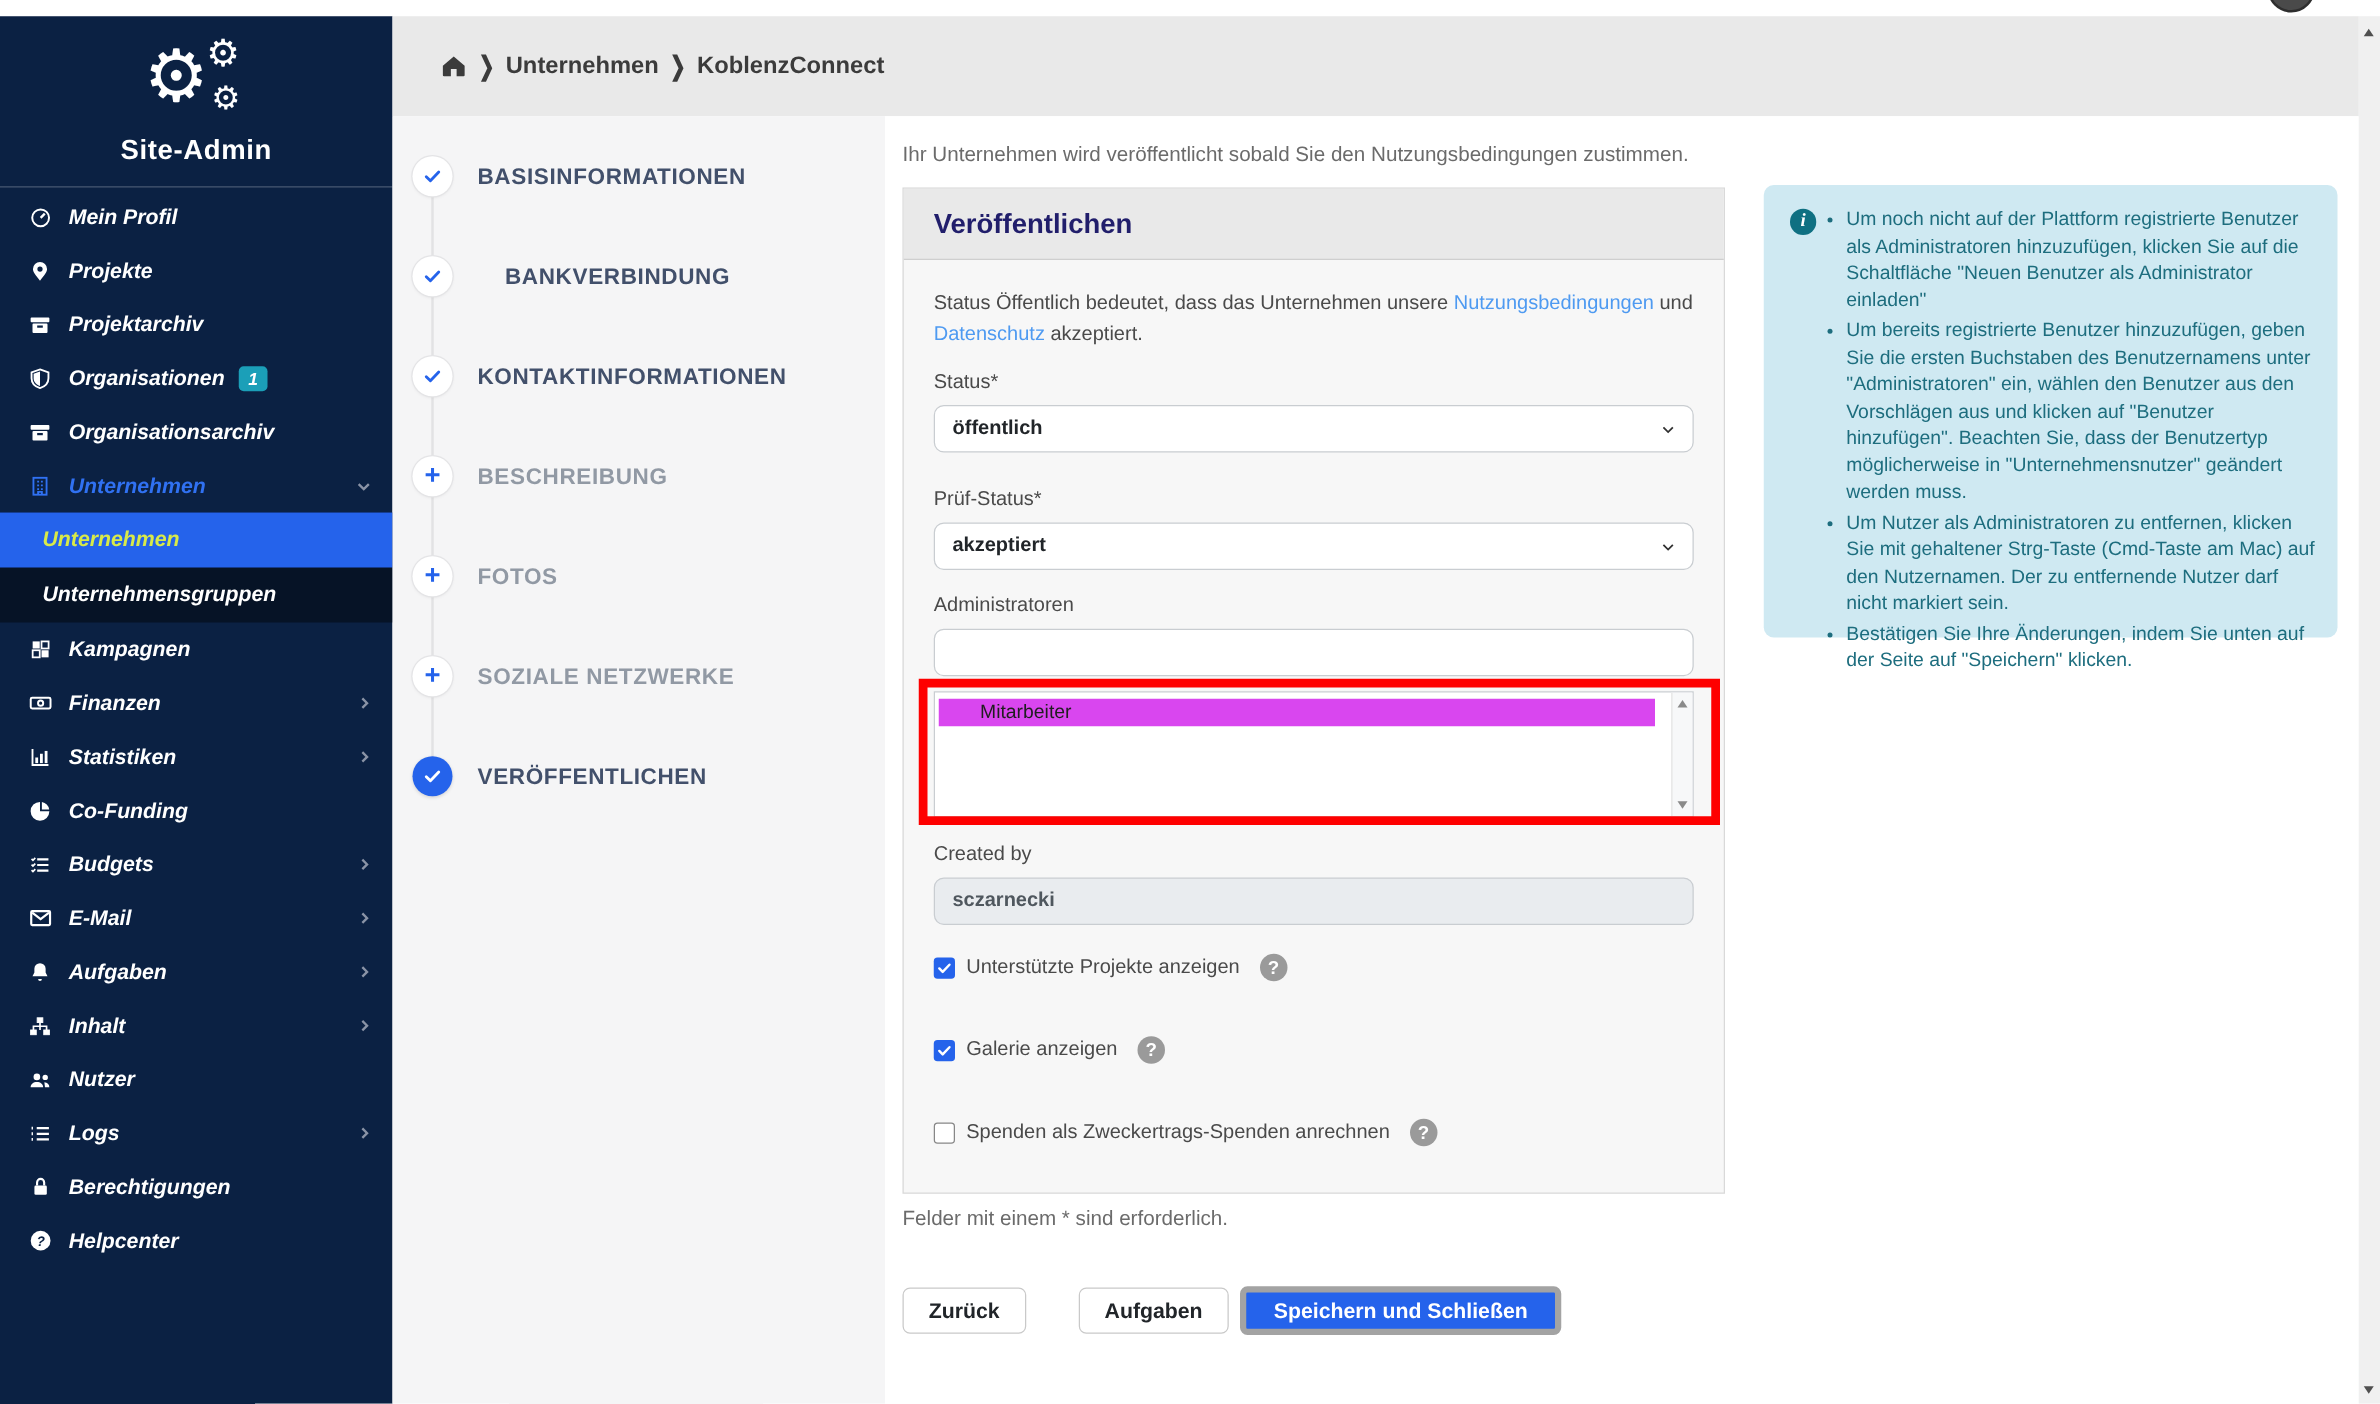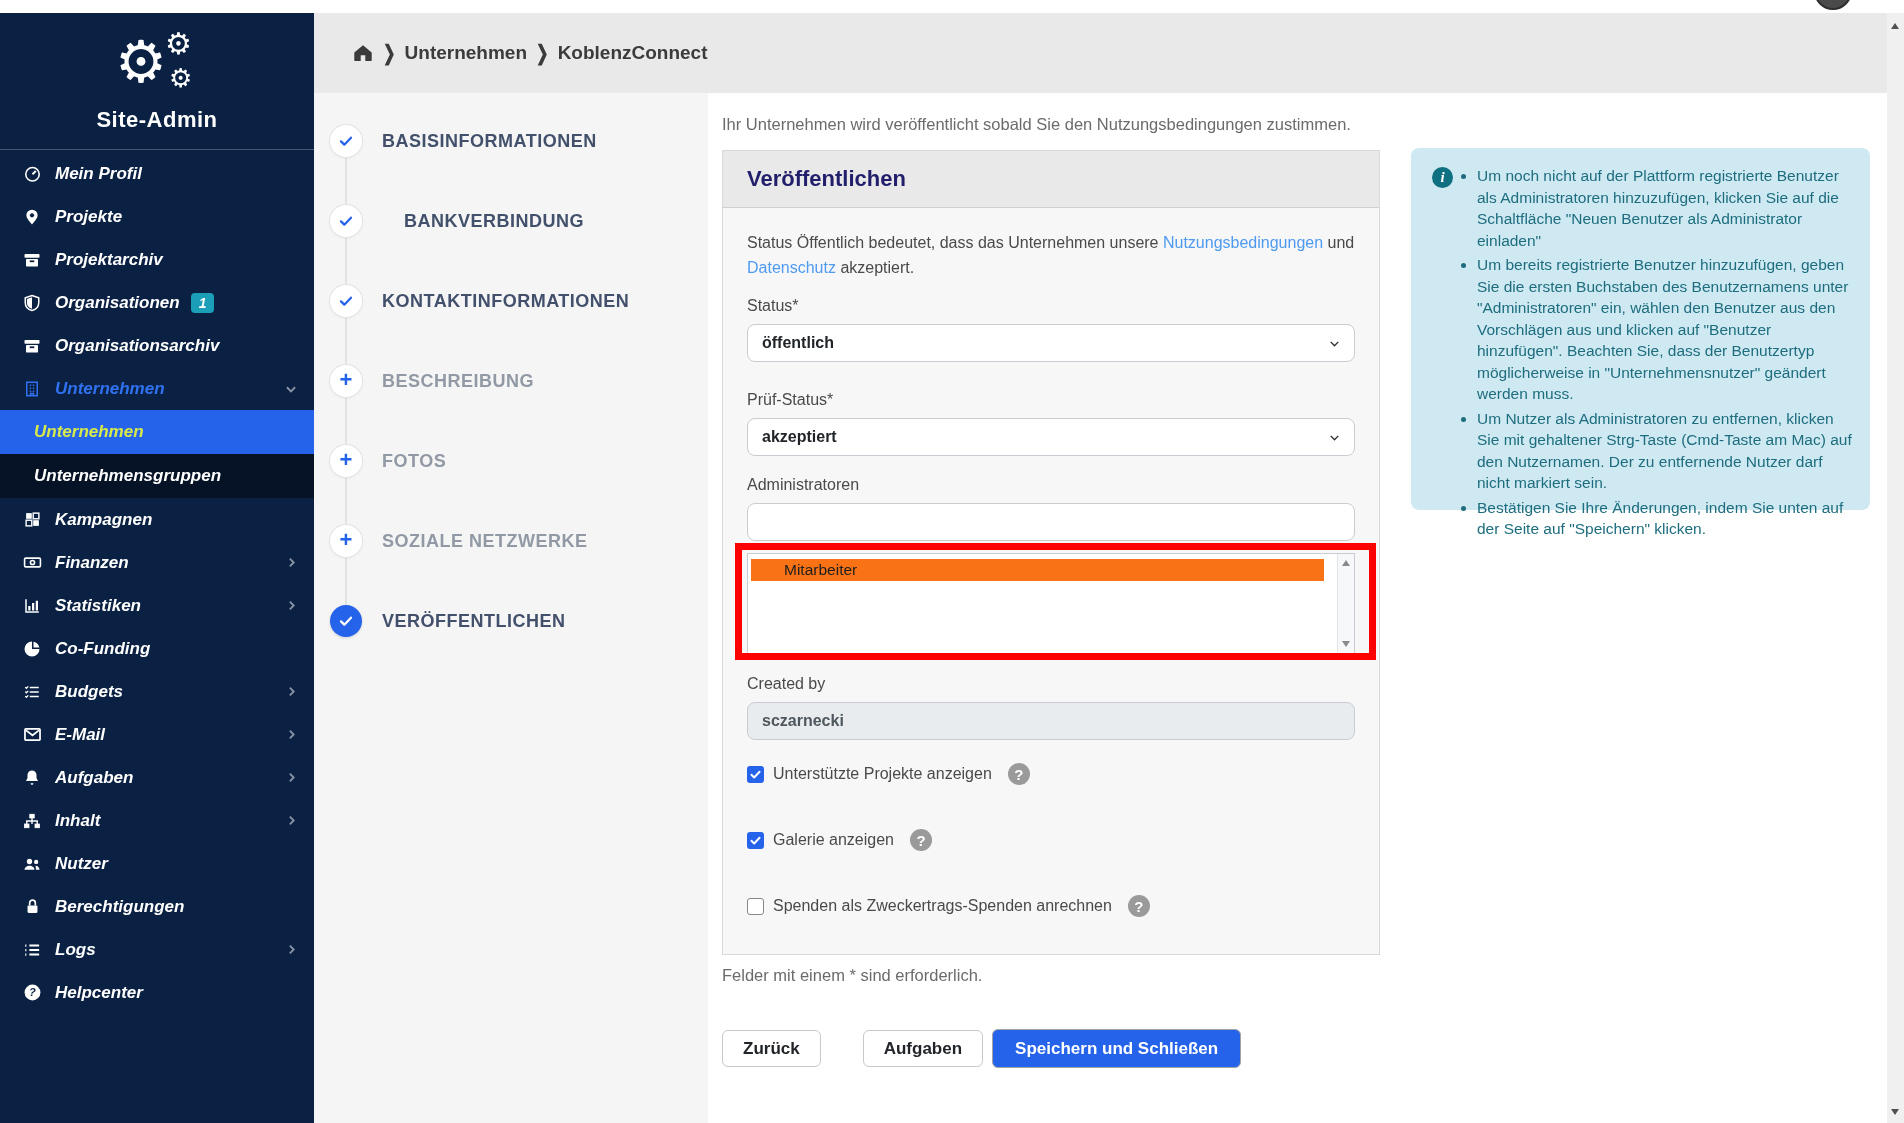--- a/index.html
+++ b/index.html
@@ -66,21 +66,21 @@
   .field-label.lbl3 { margin-top:20px; }
   .field-label.lbl4 { margin-top:21px; }
   .select, .text-input { margin-top:9px; height:38px; background:#fff; border:1px solid #c9cdd1;
     border-radius:8px; display:flex; align-items:center; padding:0 14px; color:#212529; position:relative;font-weight:bold; }
   .select .caret { position:absolute; right:13px; top:12px; }
   .text-input.disabled { background:#e9ecef; color:#4f575e; }
 
   .listbox-wrap { position:relative; margin-top:12px; }
   .listbox { height:101px; background:#fff; border:1px solid #c9cdd1; position:relative; overflow:hidden; }
   .lb-option { margin:5px 30px 0 3px; padding:2px 6px; font-size:15.5px; color:#1e1e1e; }
-  .lb-option.selected { background:#f97316;padding-left:33px; }
+  .lb-option.selected { background:#d946ef;padding-left:33px; }
   .lb-scroll { position:absolute; right:0; top:0; bottom:0; width:17px; background:#f7f8f9; border-left:1px solid #e4e4e4; }
   .tri-up, .tri-down { position:absolute; left:4px; width:0; height:0; border-left:4.5px solid transparent; border-right:4.5px solid transparent; }
   .tri-up { top:6px; border-bottom:6px solid #8a8a8a; }
   .tri-down { bottom:6px; border-top:6px solid #8a8a8a; }
   .red-annotation { position:absolute; top:-10px; right:-21px; bottom:-6px; left:-12px;
     border:7px solid #fe0000; z-index:5; pointer-events:none; }
 
   .check-row { display:flex; align-items:center; gap:9px; margin-top:22px; height:24px; }
   .check-row.r2, .check-row.r3 { margin-top:42px; }
   .checkbox { width:17px; height:17px; border-radius:3px; display:flex; align-items:center; justify-content:center; }
@@ -88,21 +88,21 @@
   .checkbox.unchecked { background:#fff; border:1px solid #878787; }
   .help-icon { width:22px; height:22px; border-radius:50%; background:#9a9a9a; color:#fff;
     font-size:15px; font-weight:700; display:flex; align-items:center; justify-content:center; margin-left:7px; }
 
   .required-note { position:absolute; left:14px; top:873px; color:#6b6b6b; font-size:16.5px; }
   .btn-row { position:absolute; left:14px; top:936px; display:flex; align-items:center; }
   .btn { height:37px; border-radius:6px; border:1px solid #c9c9c9; background:#fff; color:#212529;
     font-family:"Liberation Sans", sans-serif; font-size:17px; font-weight:700; padding:0 20px; cursor:pointer; }
   .btn-back { margin-right:42px; }
   .btn-save { margin-right:9px; }
-  .btn-primary { height:39px; background:#2563eb; border:1px solid #a3a3a3; color:#fff; padding:0 22px; }
+  .btn-primary { height:39px; background:#2563eb; border:5px solid #a3a3a3; color:#fff; padding:0 22px; }
 
   
   .info-box { position:absolute; left:703px; top:55px; width:459px; height:362px;
     background:#cfe9f2; border-radius:8px; color:#1d6d7e; }
   .info-icon { position:absolute; left:21px; top:19px; width:21px; height:21px; border-radius:50%;
     background:#0f7082; color:#fff; font-family:"Liberation Serif", serif; font-style:italic; font-weight:700;
     font-size:15px; display:flex; align-items:center; justify-content:center; }
   .info-box ul { margin:17px 18px 0 66px; padding:0; font-size:15.5px; line-height:21.5px; }
   .info-box li { margin-bottom:3px; }
 
@@ -315,40 +315,40 @@
             <circle cx="9" cy="9" r="3.2"></circle>
             <path d="M3 19c0-3 2.7-5 6-5s6 2 6 5z"></path>
             <circle cx="17" cy="9.5" r="2.6"></circle>
             <path d="M16.2 14.2c2.8.2 4.8 2 4.8 4.8h-4.2"></path>
           </svg>
       </span>
       <span>Nutzer</span>
     </div>
     <div class="nav-item">
       <span class="nav-icon">
+        <svg width="18" height="18" viewBox="0 0 24 24" fill="none" stroke="#fff" stroke-width="2.4">
+            <path d="M8.5 6h13M8.5 12h13M8.5 18h13"></path>
+            <path d="M3 6h1.5M3 12h1.5M3 18h1.5" stroke-width="3"></path>
+          </svg>
+      </span>
+      <span>Logs</span>
+      <span class="chev">
+        <svg width="13" height="13" viewBox="0 0 24 24" fill="none" stroke="#8a93a6" stroke-width="3.4">
+            <path d="M9 5l7 7-7 7"></path>
+          </svg>
+      </span>
+    </div>
+    <div class="nav-item">
+      <span class="nav-icon">
         <svg width="17" height="17" viewBox="0 0 24 24">
             <rect x="5" y="10.5" width="14" height="10.5" rx="1.5" fill="#fff"></rect>
             <path d="M8 10.5V7a4 4 0 0 1 8 0v3.5" fill="none" stroke="#fff" stroke-width="2.4"></path>
           </svg>
       </span>
       <span>Berechtigungen</span>
-    </div>
-    <div class="nav-item">
-      <span class="nav-icon">
-        <svg width="18" height="18" viewBox="0 0 24 24" fill="none" stroke="#fff" stroke-width="2.4">
-            <path d="M8.5 6h13M8.5 12h13M8.5 18h13"></path>
-            <path d="M3 6h1.5M3 12h1.5M3 18h1.5" stroke-width="3"></path>
-          </svg>
-      </span>
-      <span>Logs</span>
-      <span class="chev">
-        <svg width="13" height="13" viewBox="0 0 24 24" fill="none" stroke="#8a93a6" stroke-width="3.4">
-            <path d="M9 5l7 7-7 7"></path>
-          </svg>
-      </span>
     </div>
     <div class="nav-item">
       <span class="nav-icon">
         <svg width="19" height="19" viewBox="0 0 24 24">
             <circle cx="12" cy="12" r="10" fill="#fff"></circle>
             <text x="12" y="17" text-anchor="middle" font-size="14" font-weight="bold" fill="#0b2143" font-family="Liberation Sans, sans-serif">?</text>
           </svg>
       </span>
       <span>Helpcenter</span>
     </div>

